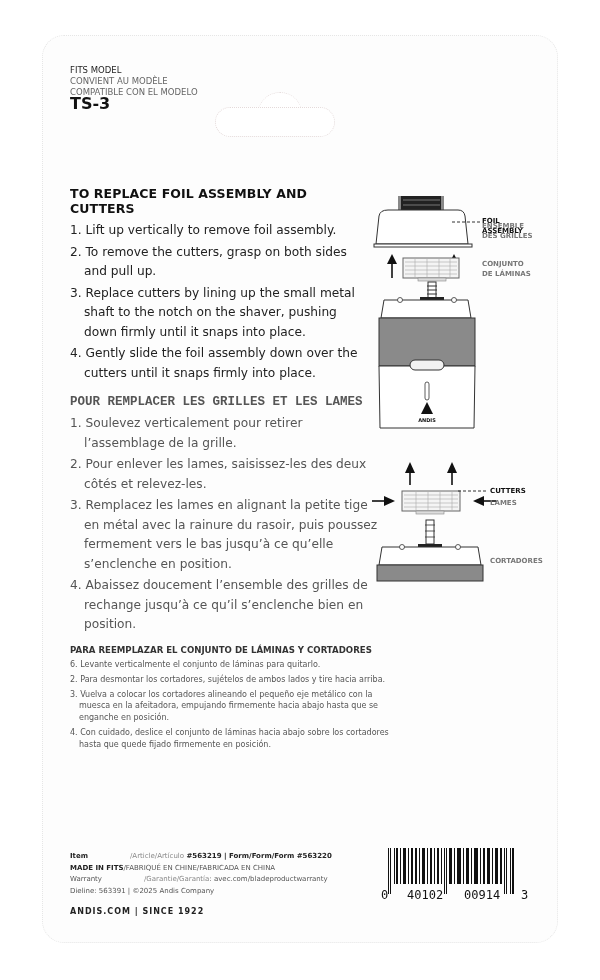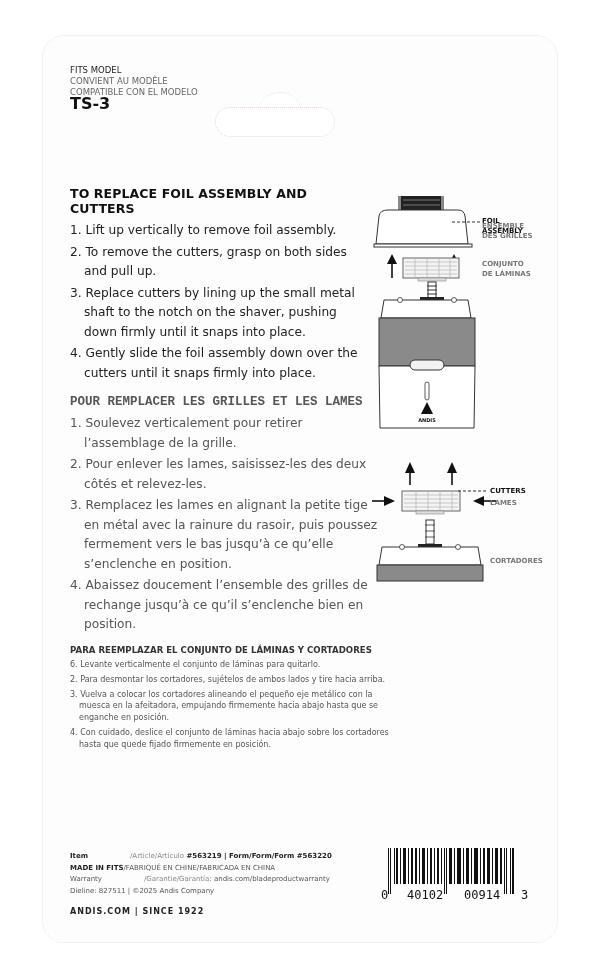--- a/index.html
+++ b/index.html
@@ -211,23 +211,23 @@
 </div>
 
 <div class="legal">
   <div>
     <b>Item</b><span class="lt">/Article/Artículo</span><b> #563219</b><b> | </b><b>Form/Form/Form #563220</b>
   </div>
   <div>
     <b>MADE IN FITS</b><span>/FABRIQUÉ EN CHINE/FABRICADA EN CHINA</span>
   </div>
   <div>
-    <span>Warranty</span><span class="lt">/Garantie/Garantía</span><span>: andis.com/bladeproductwarranty</span>
-  </div>
-  <div>Dieline: 827511  |  ©2025 Andis Company</div>
+    <span>Warranty</span><span class="lt">/Garantie/Garantía</span><span>: avec.com/bladeproductwarranty</span>
+  </div>
+  <div>Dieline: 563391  |  ©2025 Andis Company</div>
 </div>
 <div class="brandline">ANDIS.COM  |  SINCE 1922</div>
 
 <svg class="barcode" viewBox="0 0 150 60">
   <g fill="#111">
     <rect x="6" y="0" width="1" height="46"></rect>
       <rect x="8" y="0" width="1" height="46"></rect>
     <rect x="12" y="0" width="1" height="36"></rect>
       <rect x="14" y="0" width="2" height="36"></rect>
     <rect x="18" y="0" width="1" height="36"></rect>

